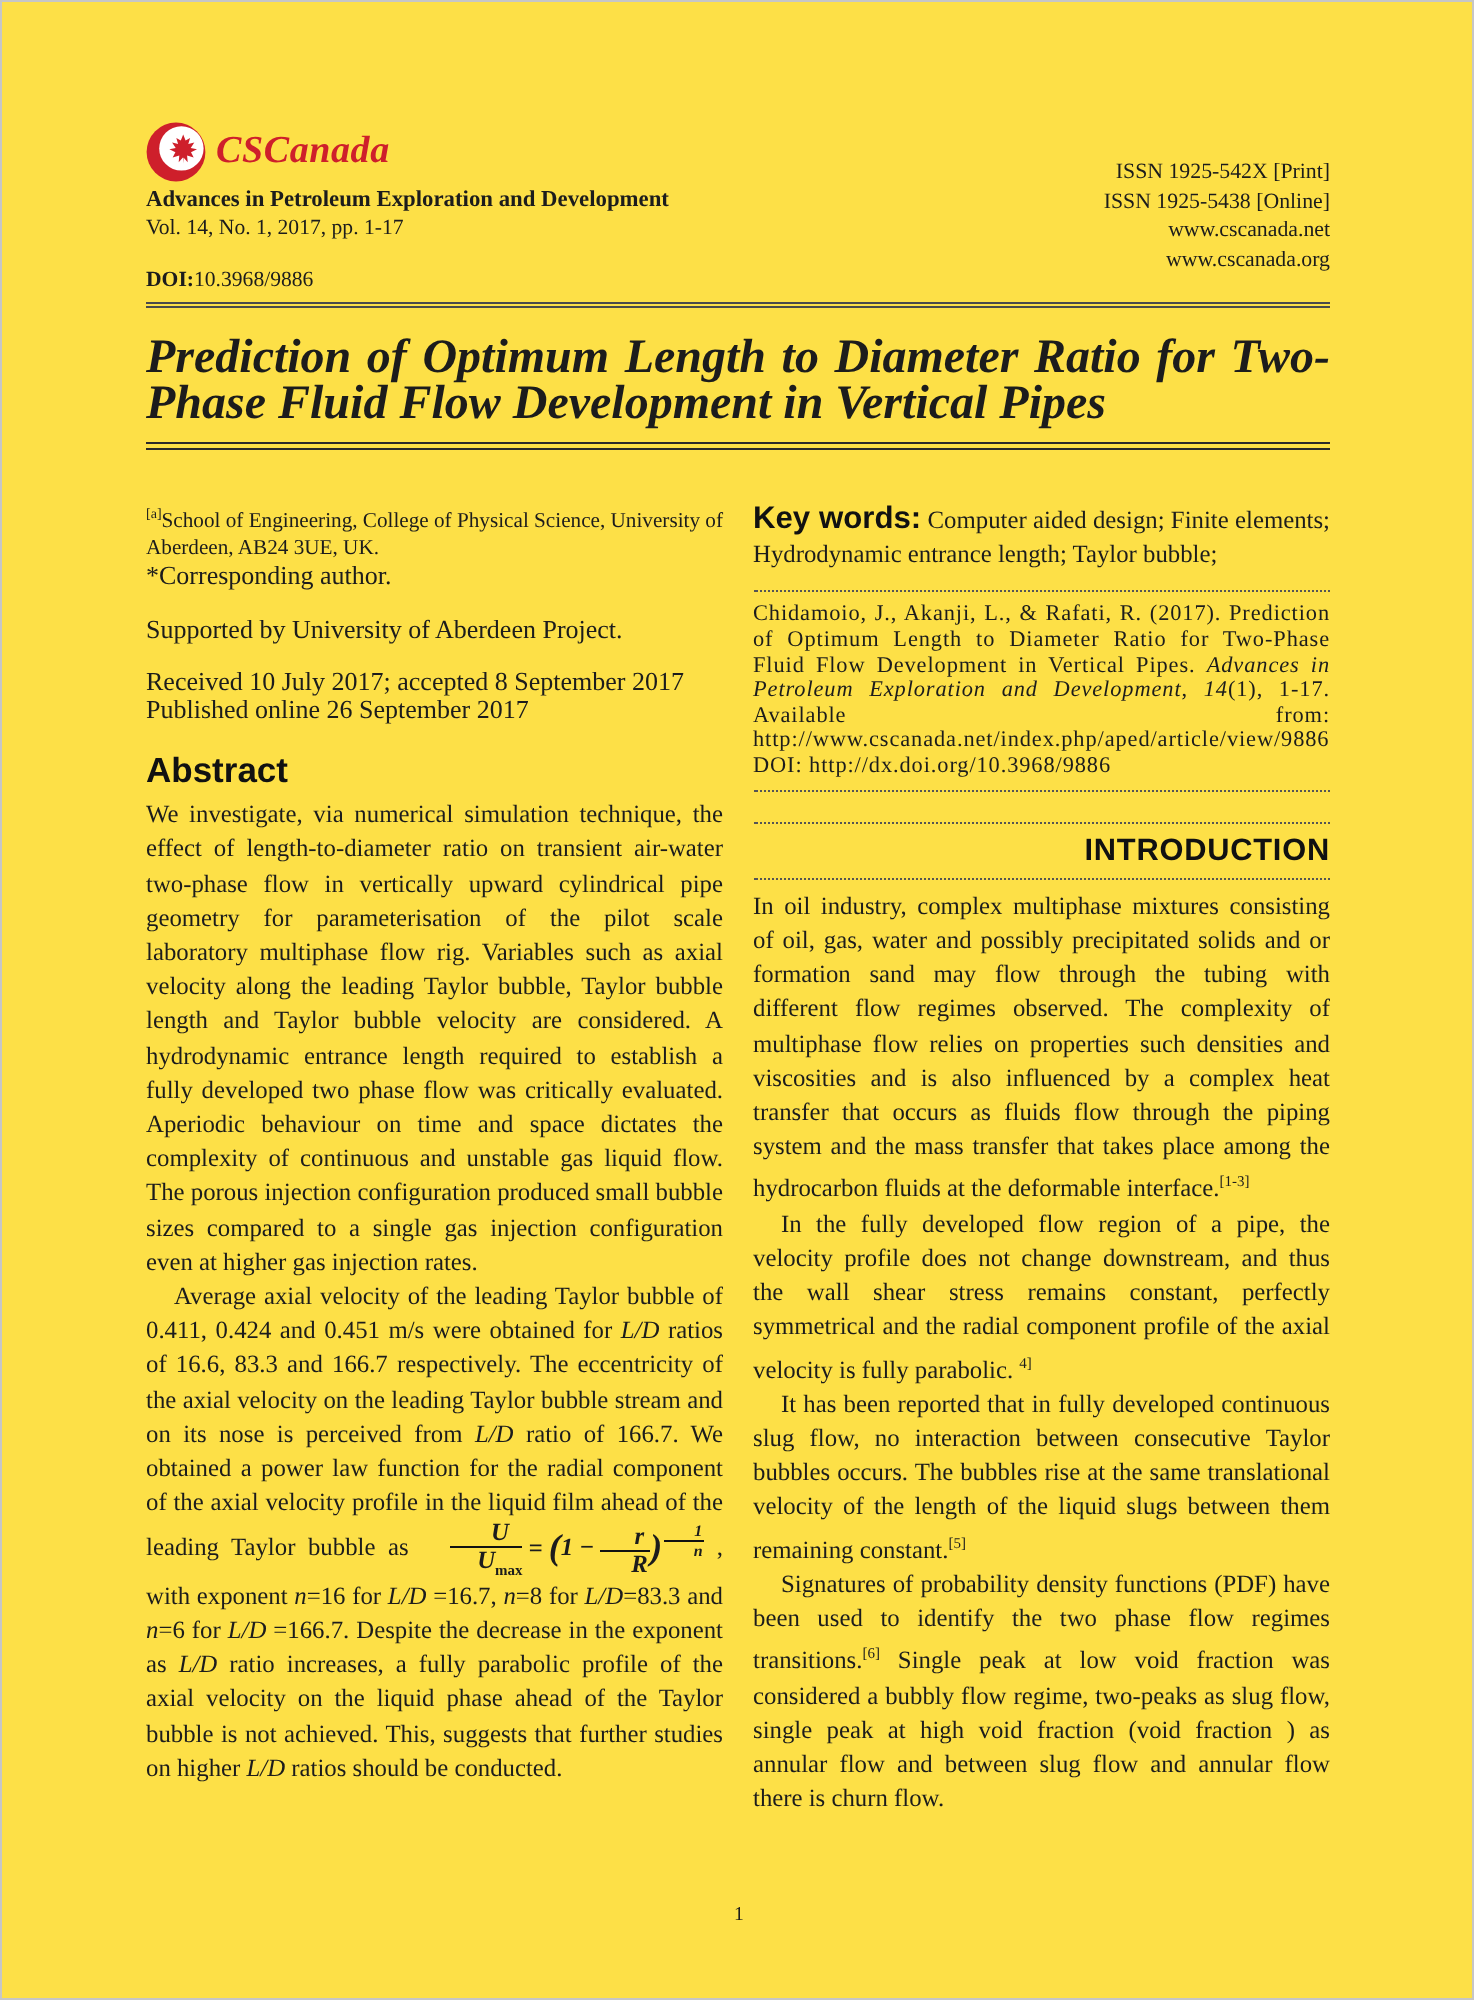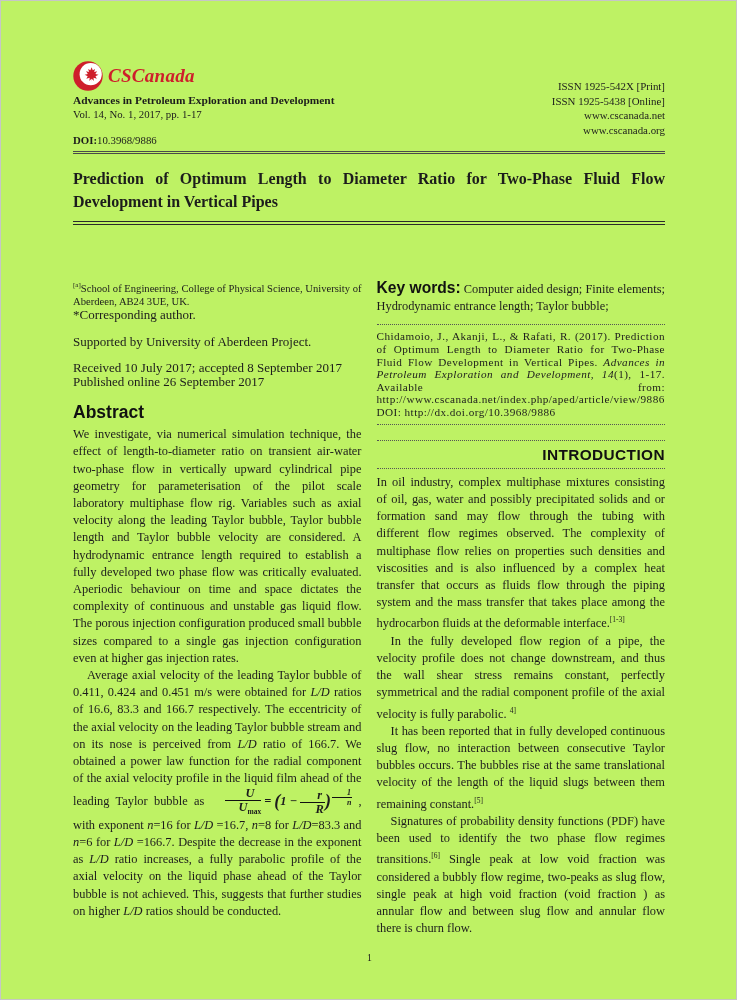--- a/index.html
+++ b/index.html
@@ -1,41 +1,41 @@
 <!DOCTYPE html>
 <html><head>
 <meta charset="utf-8">
 <style>
   html,body{margin:0;padding:0;background:#e9e9e9;}
   .page{
-    width:737px;height:1000px;position:relative;background:#bef264;
+    width:737px;height:1000px;position:relative;background:#fde047;
     box-sizing:border-box;border:1px solid #c6c6c6;
     padding:60px 71px 0 72px;
     font-family:"Liberation Serif",serif;color:#1c1c1c;
     overflow:hidden;
   }
   
   .header{display:flex;justify-content:space-between;}
   .brand-row{display:flex;align-items:center;gap:5px;margin-bottom:3px;}
   .logo-svg{display:block;}
   .brand-name{font-size:19px;font-weight:bold;font-style:italic;color:#ce1f2b;letter-spacing:.3px;}
   .journal-name{font-size:11.4px;font-weight:bold;line-height:13px;}
   .vol-line{font-size:10.8px;line-height:12.5px;margin-top:1px;}
   .doi-line{font-size:10.8px;line-height:12.5px;margin-top:13px;}
   .doi-line .seg-b{font-weight:bold;}
   .header-right{text-align:right;font-size:10.9px;line-height:14.6px;margin-top:18px;}
   .rule-header{height:1px;border-top:1px solid #4a4a4a;border-bottom:1px solid #4a4a4a;margin-top:5px;}
   
-  .title{font-size:16px;font-weight:bold;line-height:22.5px;text-align:justify;margin-top:14px;}
+  .title{font-size:24px;font-weight:bold;line-height:22.5px;text-align:justify;margin-top:14px;font-style:italic;}
   .authors{margin-top:84px;font-family:"Liberation Sans",sans-serif;font-size:13.2px;color:#333;}
   .authors sup{font-size:8px;}
   .rule-authors{height:2px;border-top:1.6px solid #2a2a2a;border-bottom:1.6px solid #2a2a2a;margin-top:8px;}
   
   .columns{display:flex;gap:15px;margin-top:26px;}
-  .col{width:288.5px;font-size:12.4px;line-height:17.2px;text-align:justify;margin-top:28px;}
+  .col{width:288.5px;font-size:12.4px;line-height:17.2px;text-align:justify;}
   .affil{font-size:10.6px;line-height:13.4px;}
   .affil sup{font-size:7px;}
   .note-line{font-size:13px;line-height:13.4px;}
   .supported{margin-top:13px;}
   .dates{margin-top:13px;}
   .seg-b{font-weight:normal;}
   .seg-i{font-style:italic;}
   .h-abstract{font-family:"Liberation Sans",sans-serif;font-weight:bold;font-size:17.5px;
     margin:16px 0 5px 0;text-align:left;color:#111;}
   .para{margin:0;}

